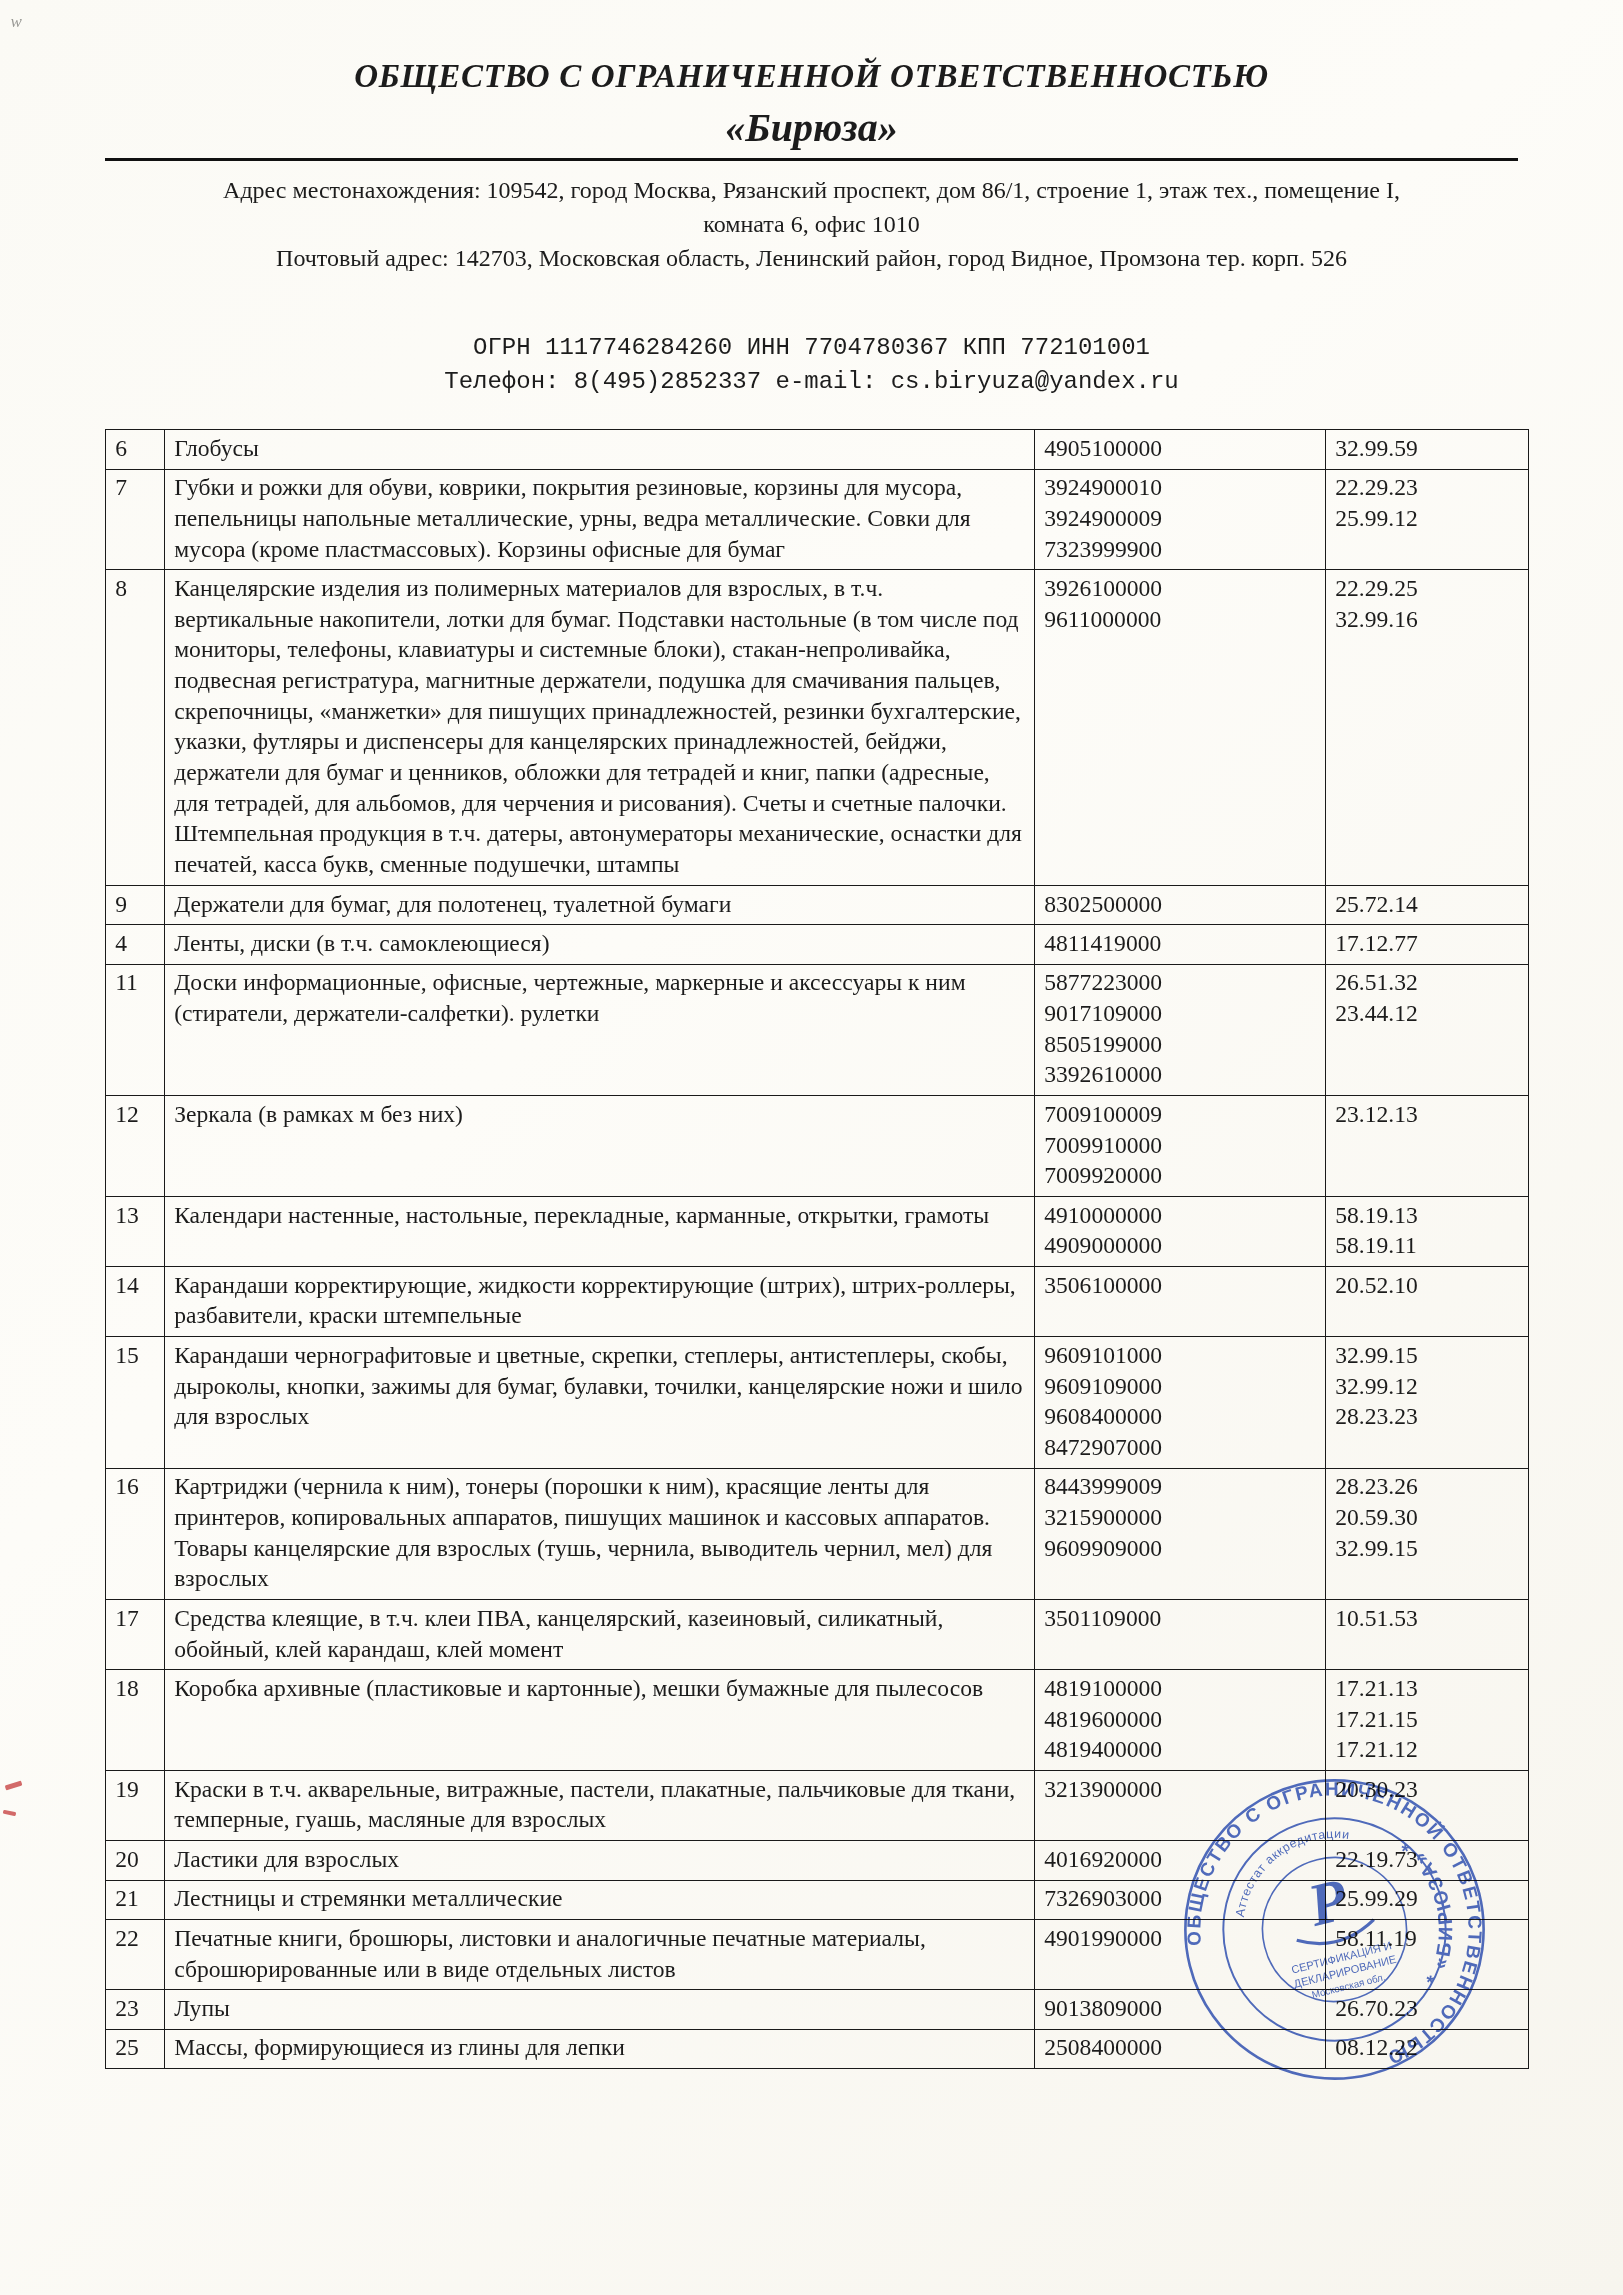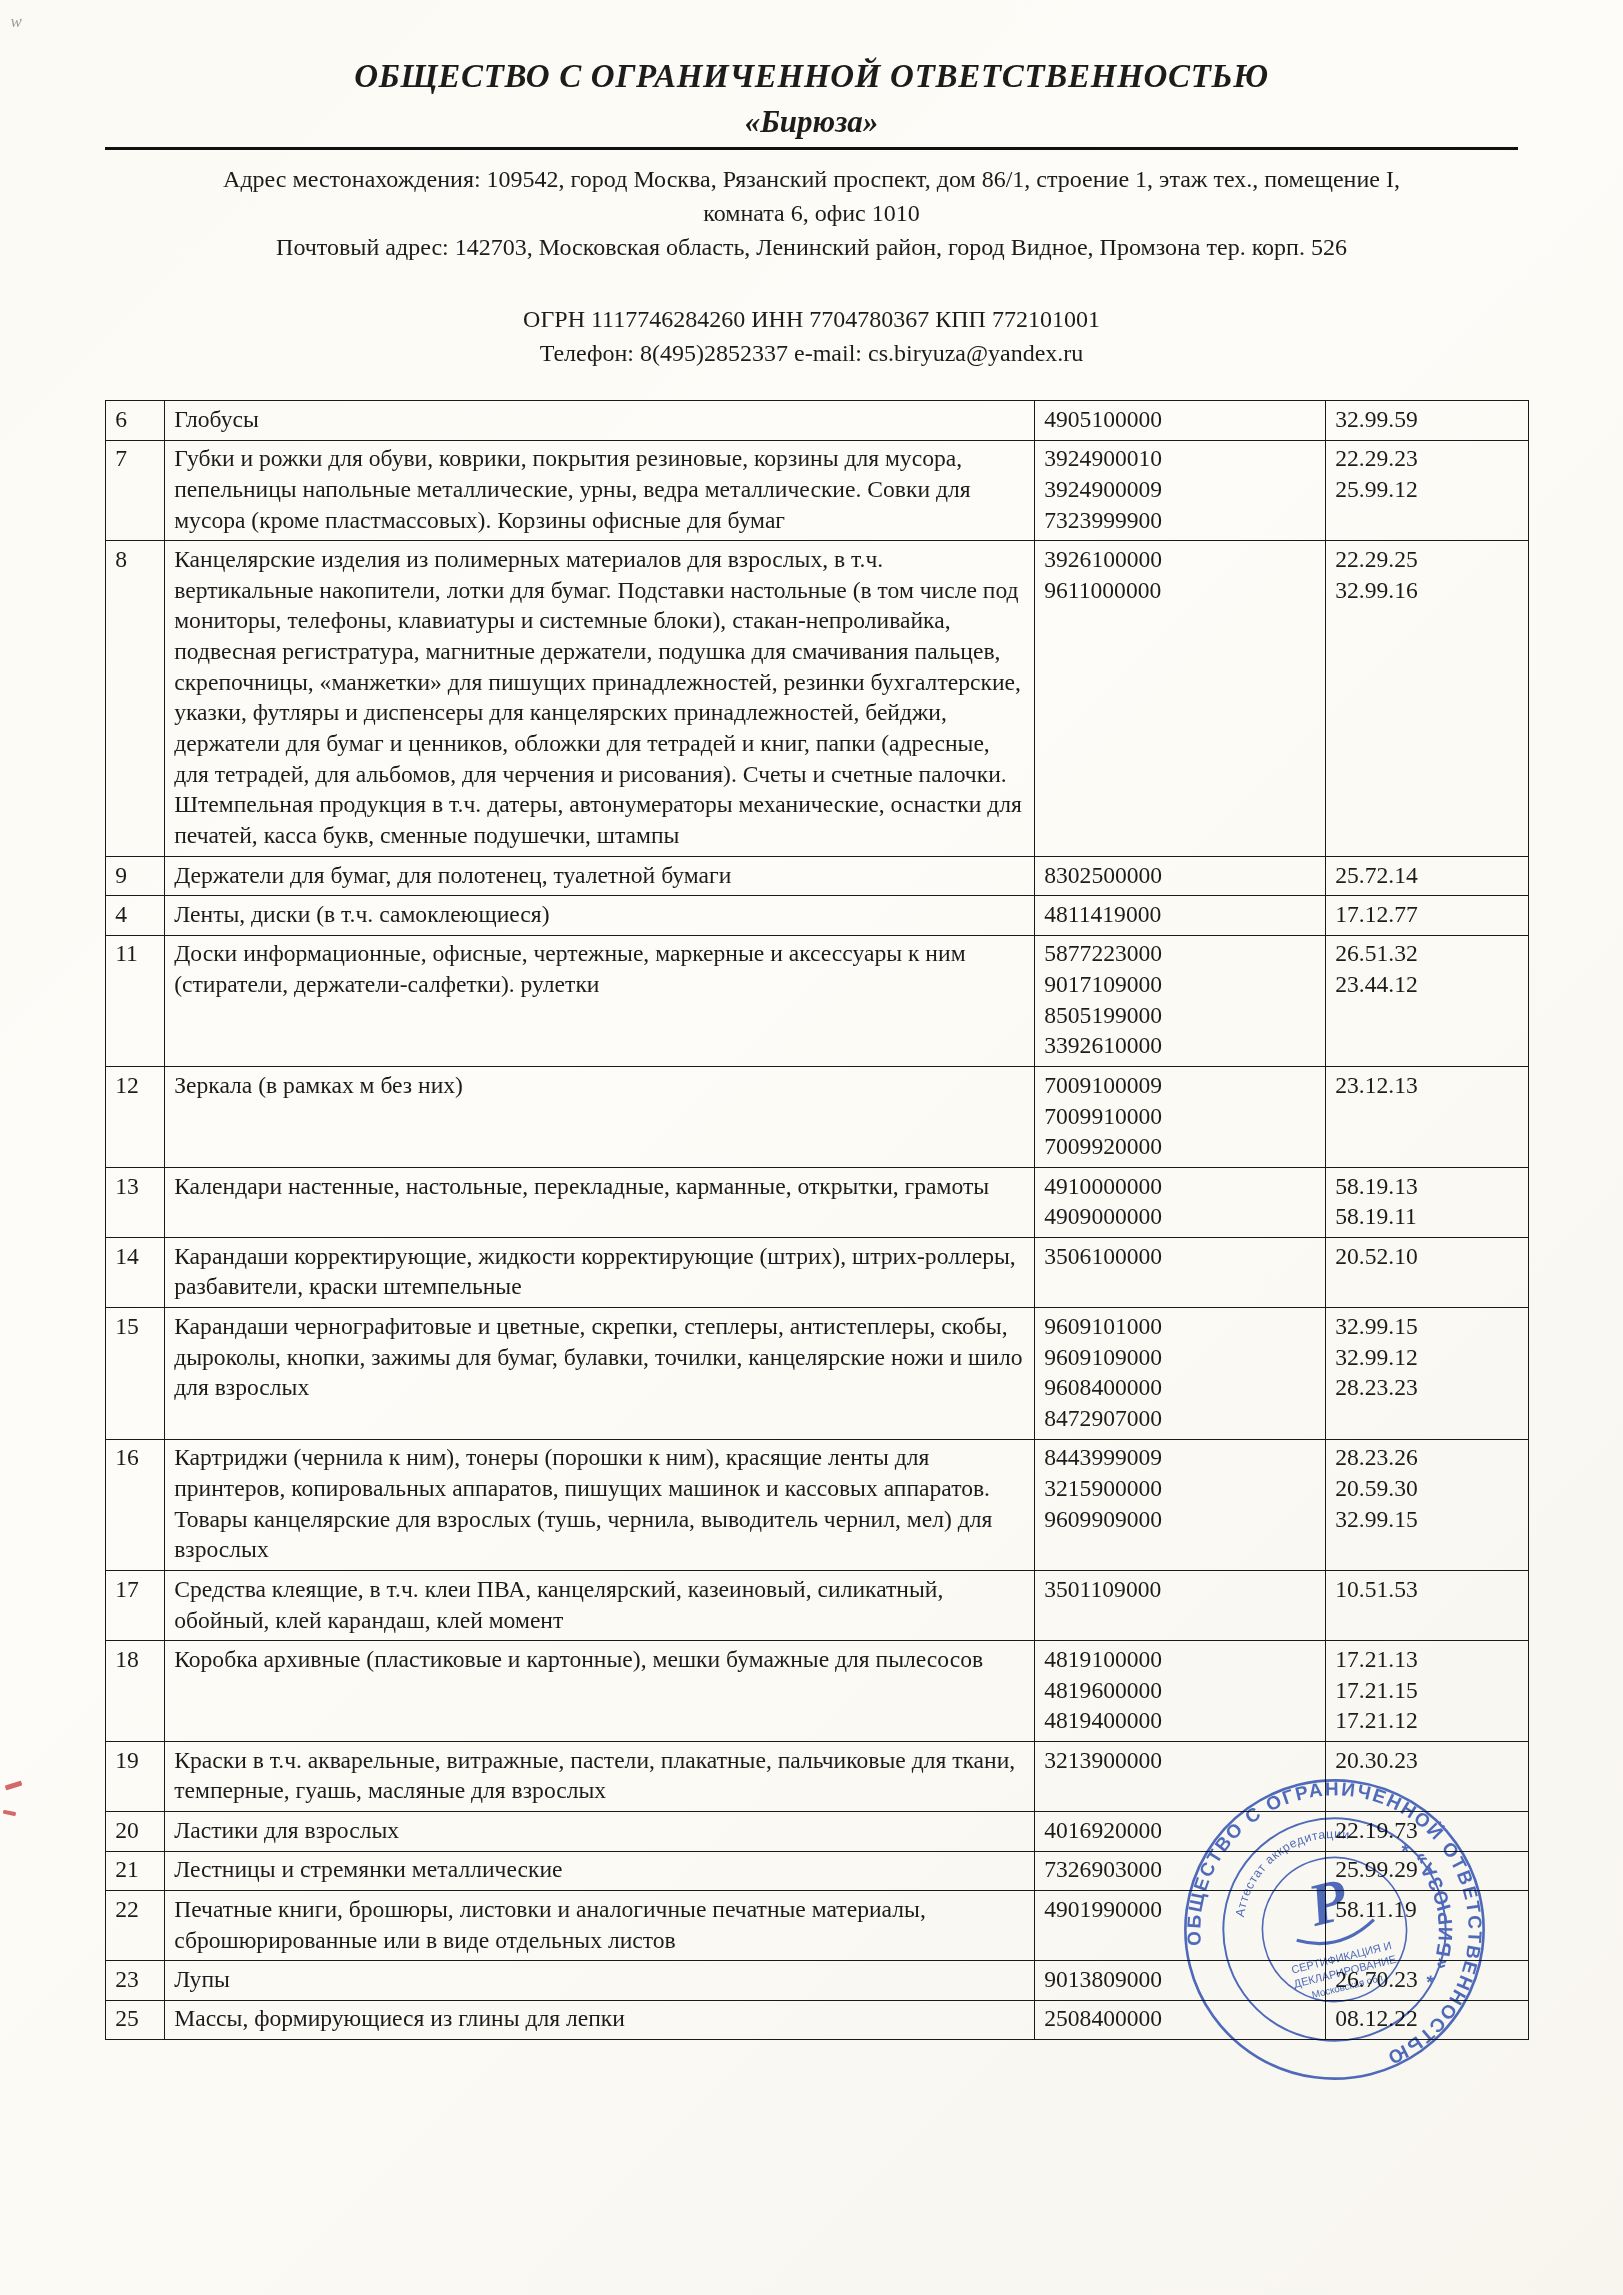--- a/index.html
+++ b/index.html
@@ -25,21 +25,21 @@
   }
 
   .doc-title-1 {
     font-size: 33px;
     font-weight: bold;
     font-style: italic;
     letter-spacing: 0.7px;
   }
 
   .doc-title-2 {
-    font-size: 31px;
+    font-size: 40px;
     font-weight: bold;
     font-style: italic;
     margin-top: 9.2px;
   }
 
   .title-rule {
     width: 1413px;
     height: 3.3px;
     background: #111;
     margin: 6.5px auto 11.8px auto;
@@ -48,21 +48,22 @@
 
   .addr-line {
     font-size: 24px;
     line-height: 1.42;
     max-width: 1243px;
     margin: 0 auto;
     text-align: center;
   }
 
   .reg-block {
-    margin-top: 38px;
+    margin-top: 56px;
+    font-family: Liberation Mono, monospace;
   }
 
   .reg-line {
     font-size: 24px;
     line-height: 1.42;
   }
 
   .table-wrap {
     margin: 30px auto 0 auto;
     width: 1413px;

